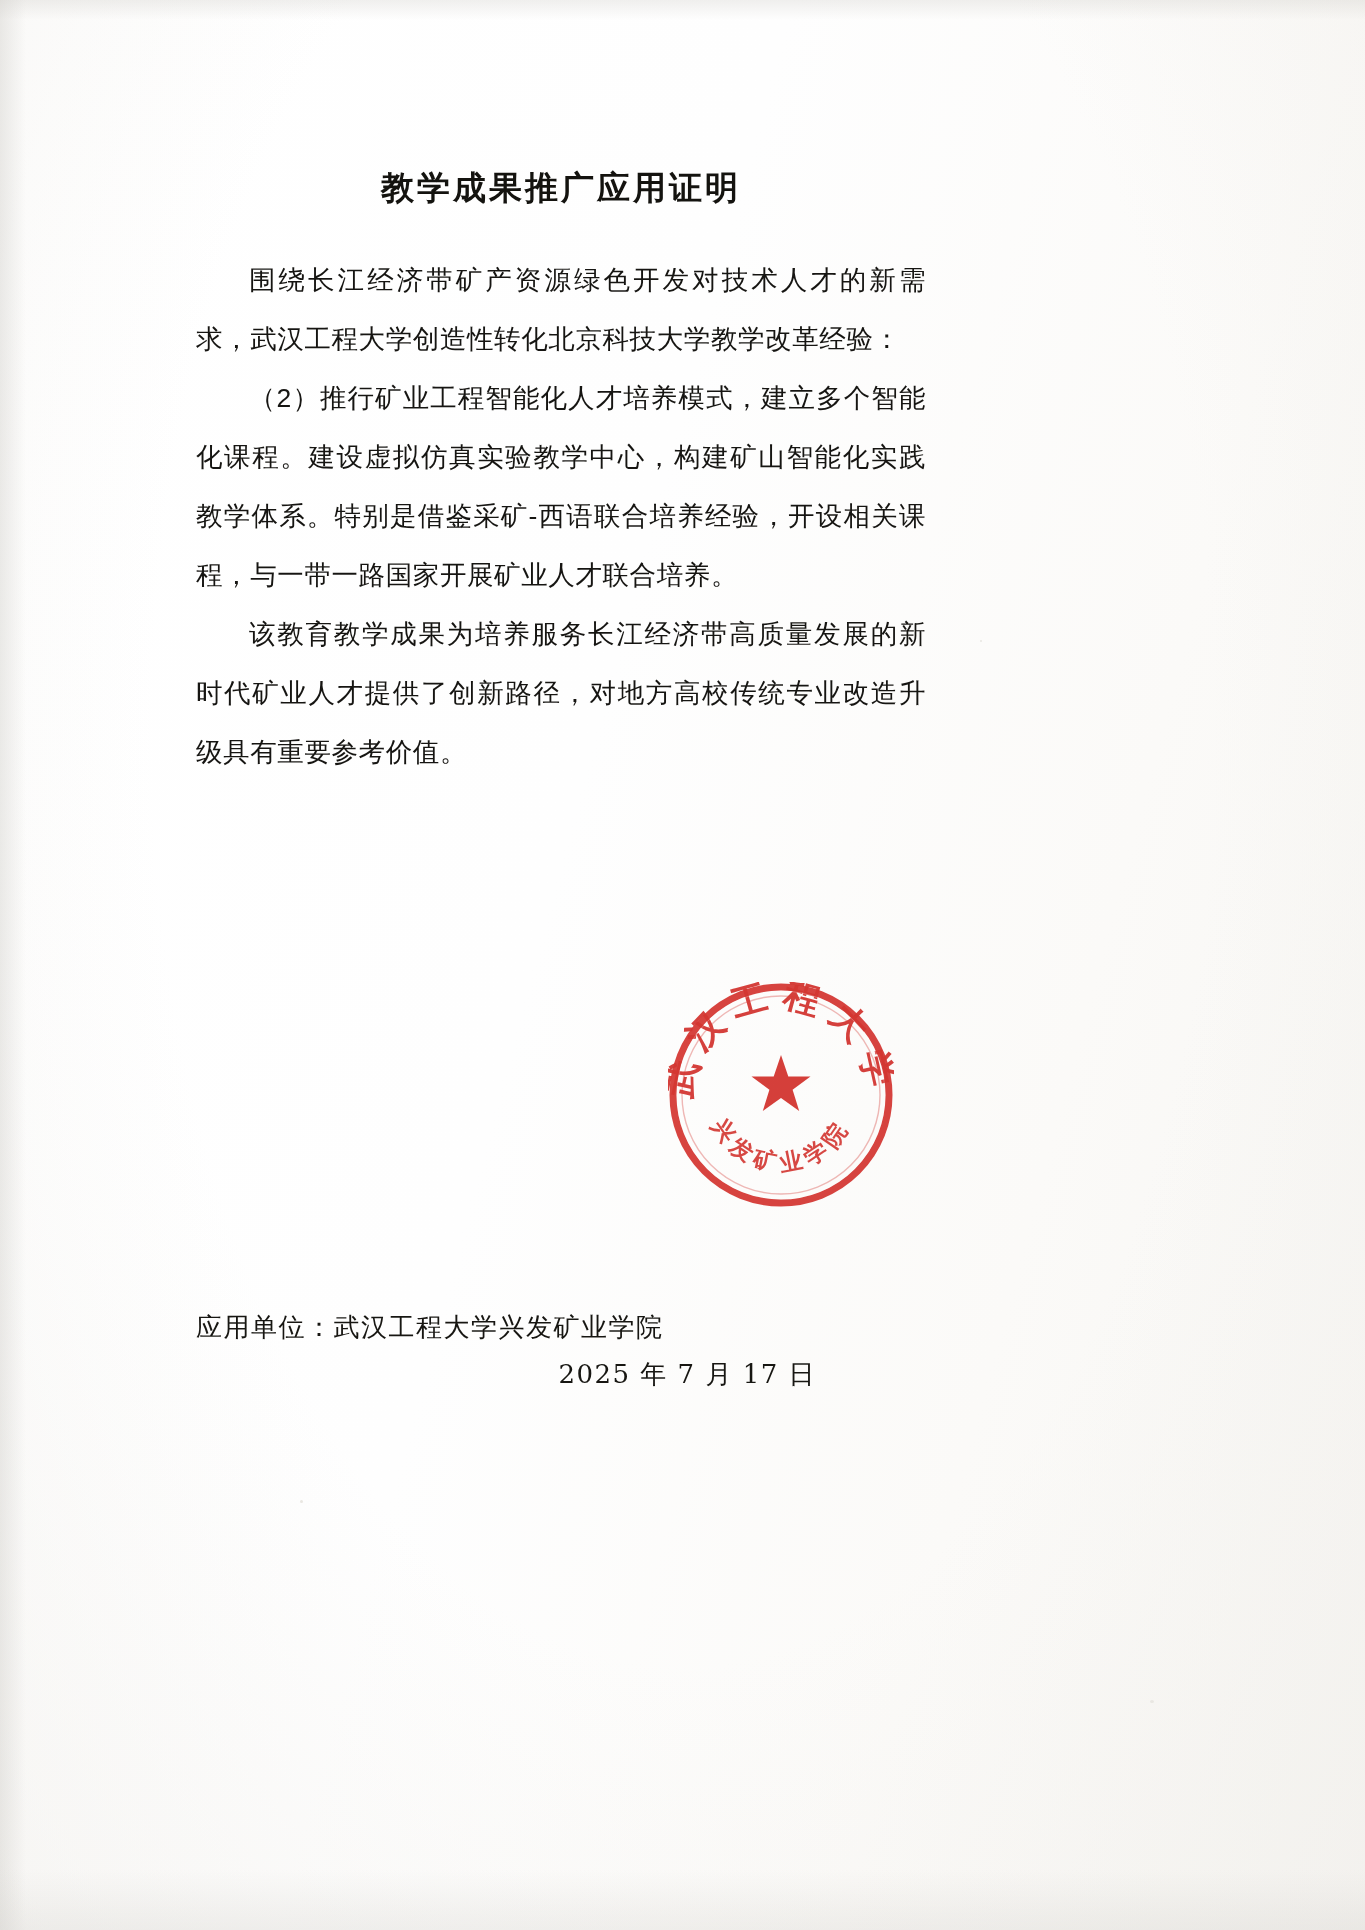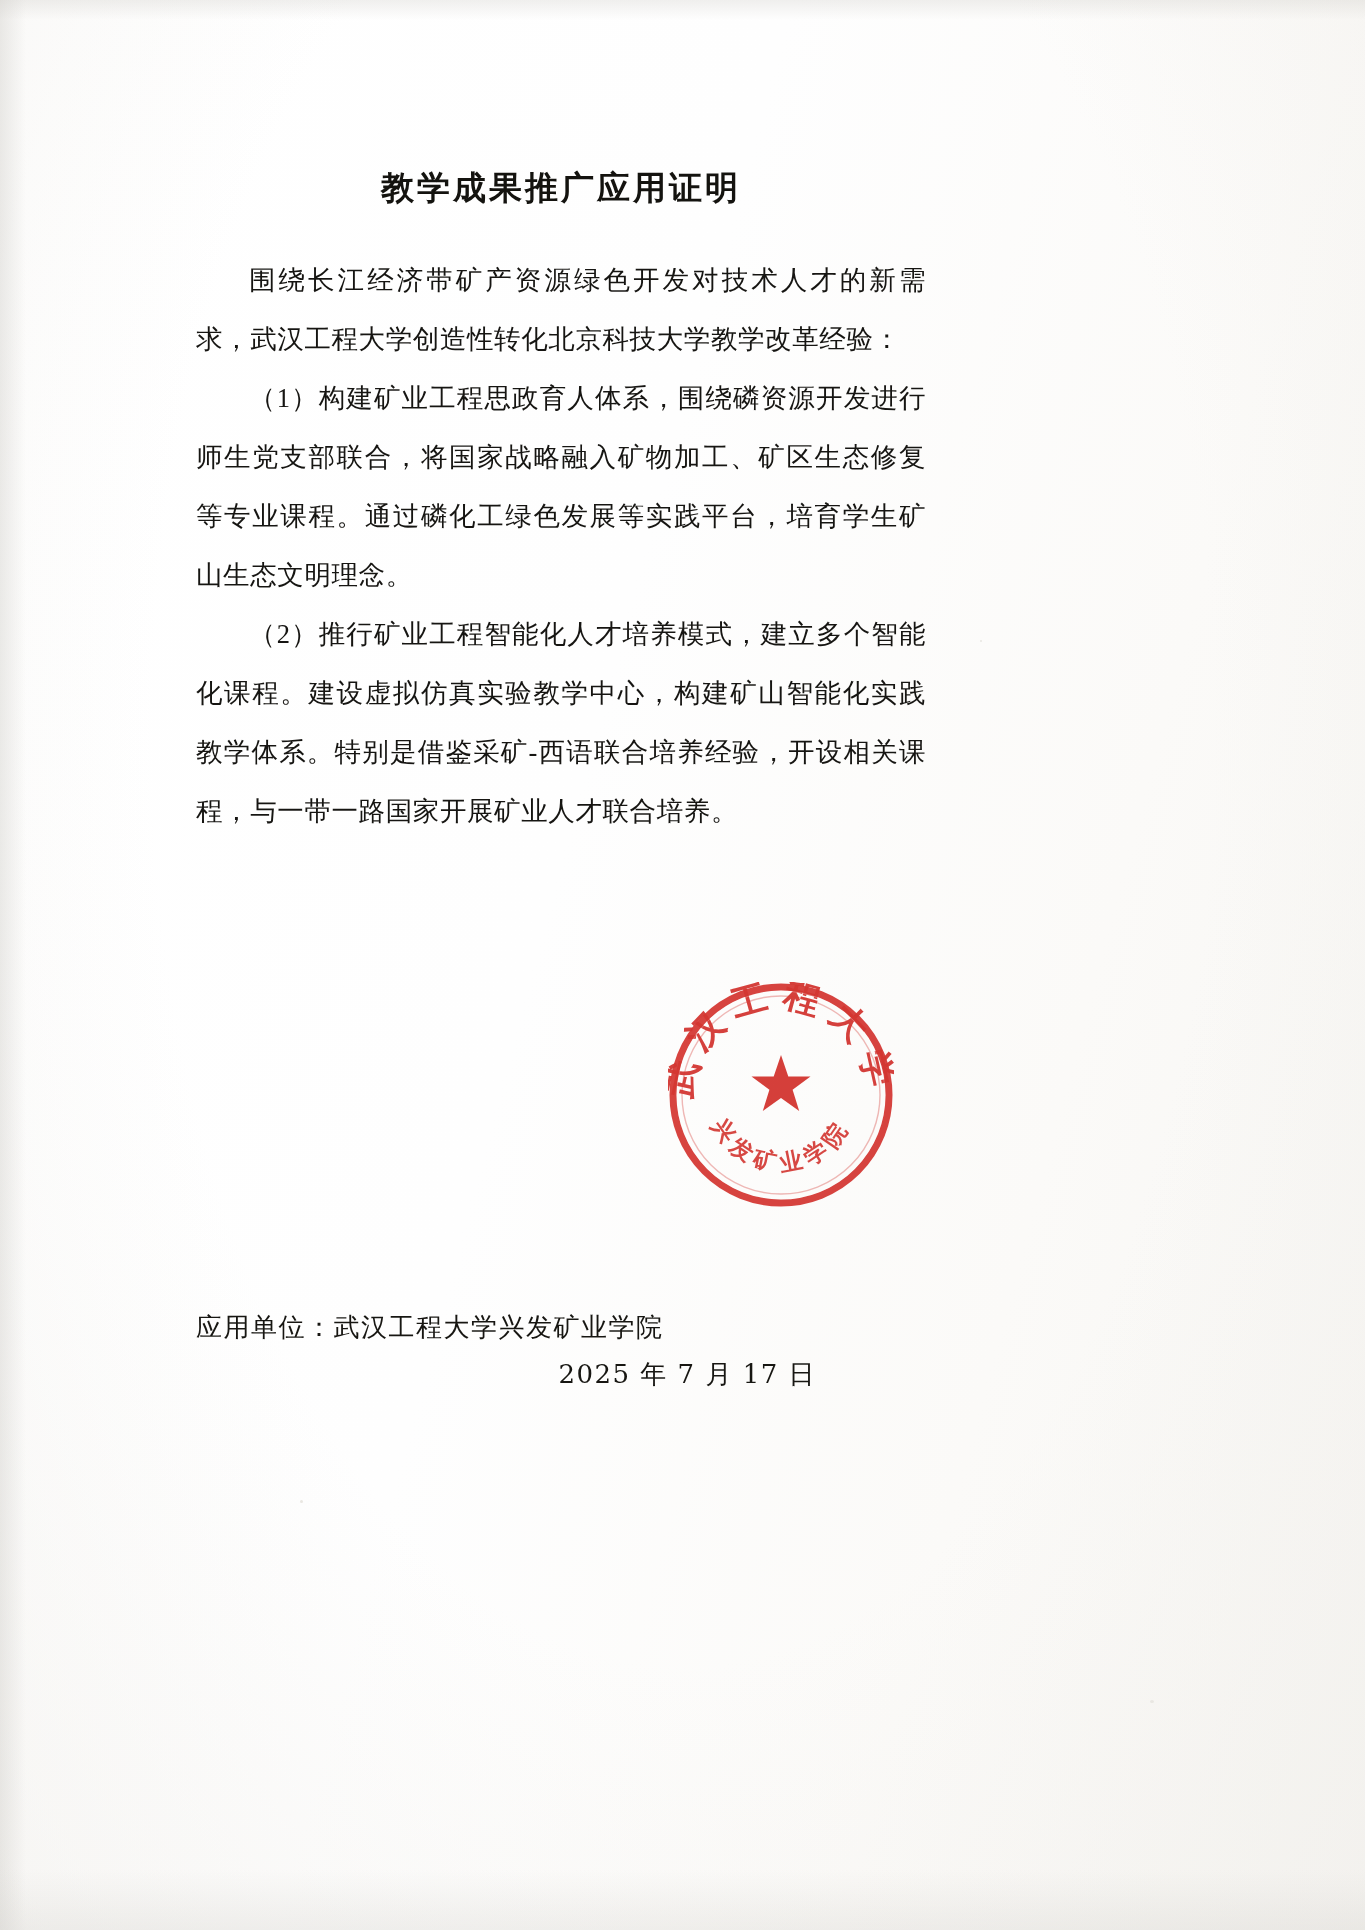--- a/index.html
+++ b/index.html
@@ -69,21 +69,21 @@
 
   .para {
     margin: 0 0 0 0;
     font-size: 26.5px;
     line-height: 59px;
     color: #161512;
     text-align: justify;
     text-justify: inter-character;
     text-indent: 2em;
     letter-spacing: 0.6px;
-    font-family: Liberation Serif, serif;
+    font-family: Liberation Sans, sans-serif;
   }
 
   .signature-block {
     position: absolute;
     left: 196px;
     top: 1310px;
     width: 730px;
     z-index: 3;
   }
   .sig-unit {
@@ -137,22 +137,22 @@
   <div class="speck" style="left:300px;top:1500px;width:3px;height:3px;"></div>
   <div class="speck" style="left:980px;top:640px;width:2px;height:2px;"></div>
   <div class="speck" style="left:1150px;top:1700px;width:4px;height:3px;"></div>
 
   <div class="content">
 
     <h1 class="doc-title">教学成果推广应用证明</h1>
 
     <div class="body-text">
       <p class="para">围绕长江经济带矿产资源绿色开发对技术人才的新需求，武汉工程大学创造性转化北京科技大学教学改革经验：</p>
-      <p class="para">（1）构建矿业工程思政育人体系，围绕磷资源开发进行师生党支部联合，将国家战略融入矿物加工、矿区生态修复等专业课程。通过磷化工绿色发展等实践平台，培育学生矿山生态文明理念。</p>
       <p class="para">（2）推行矿业工程智能化人才培养模式，建立多个智能化课程。建设虚拟仿真实验教学中心，构建矿山智能化实践教学体系。特别是借鉴采矿-西语联合培养经验，开设相关课程，与一带一路国家开展矿业人才联合培养。</p>
+      <p class="para">该教育教学成果为培养服务长江经济带高质量发展的新时代矿业人才提供了创新路径，对地方高校传统专业改造升级具有重要参考价值。</p>
     </div>
 
   </div>
 
   <div class="seal">
     <svg viewBox="0 0 226 226" xmlns="http://www.w3.org/2000/svg">
       <defs>
         <path id="arcTop" d="M 26,113 A 87,87 0 0 1 200,113" fill="none"></path>
         <path id="arcBottom" d="M 38,113 A 75,75 0 0 0 188,113" fill="none"></path>
       </defs>

